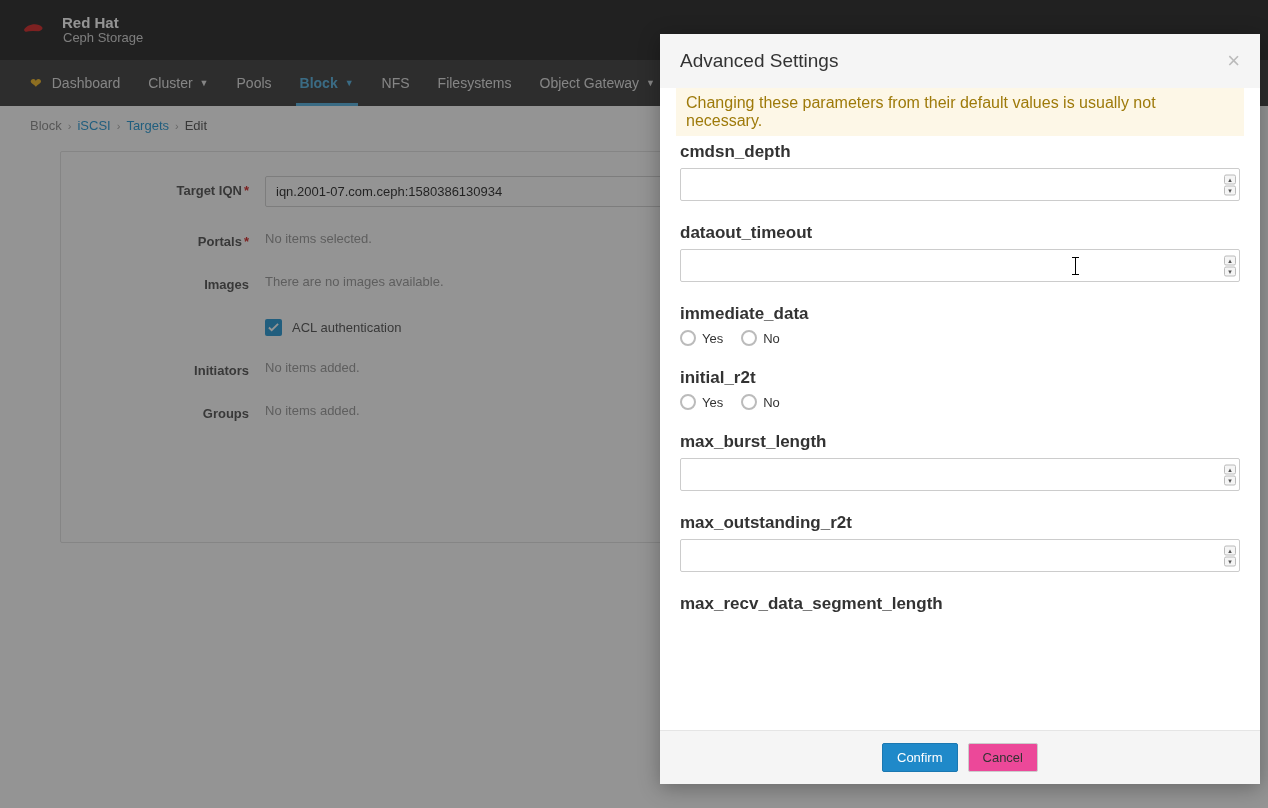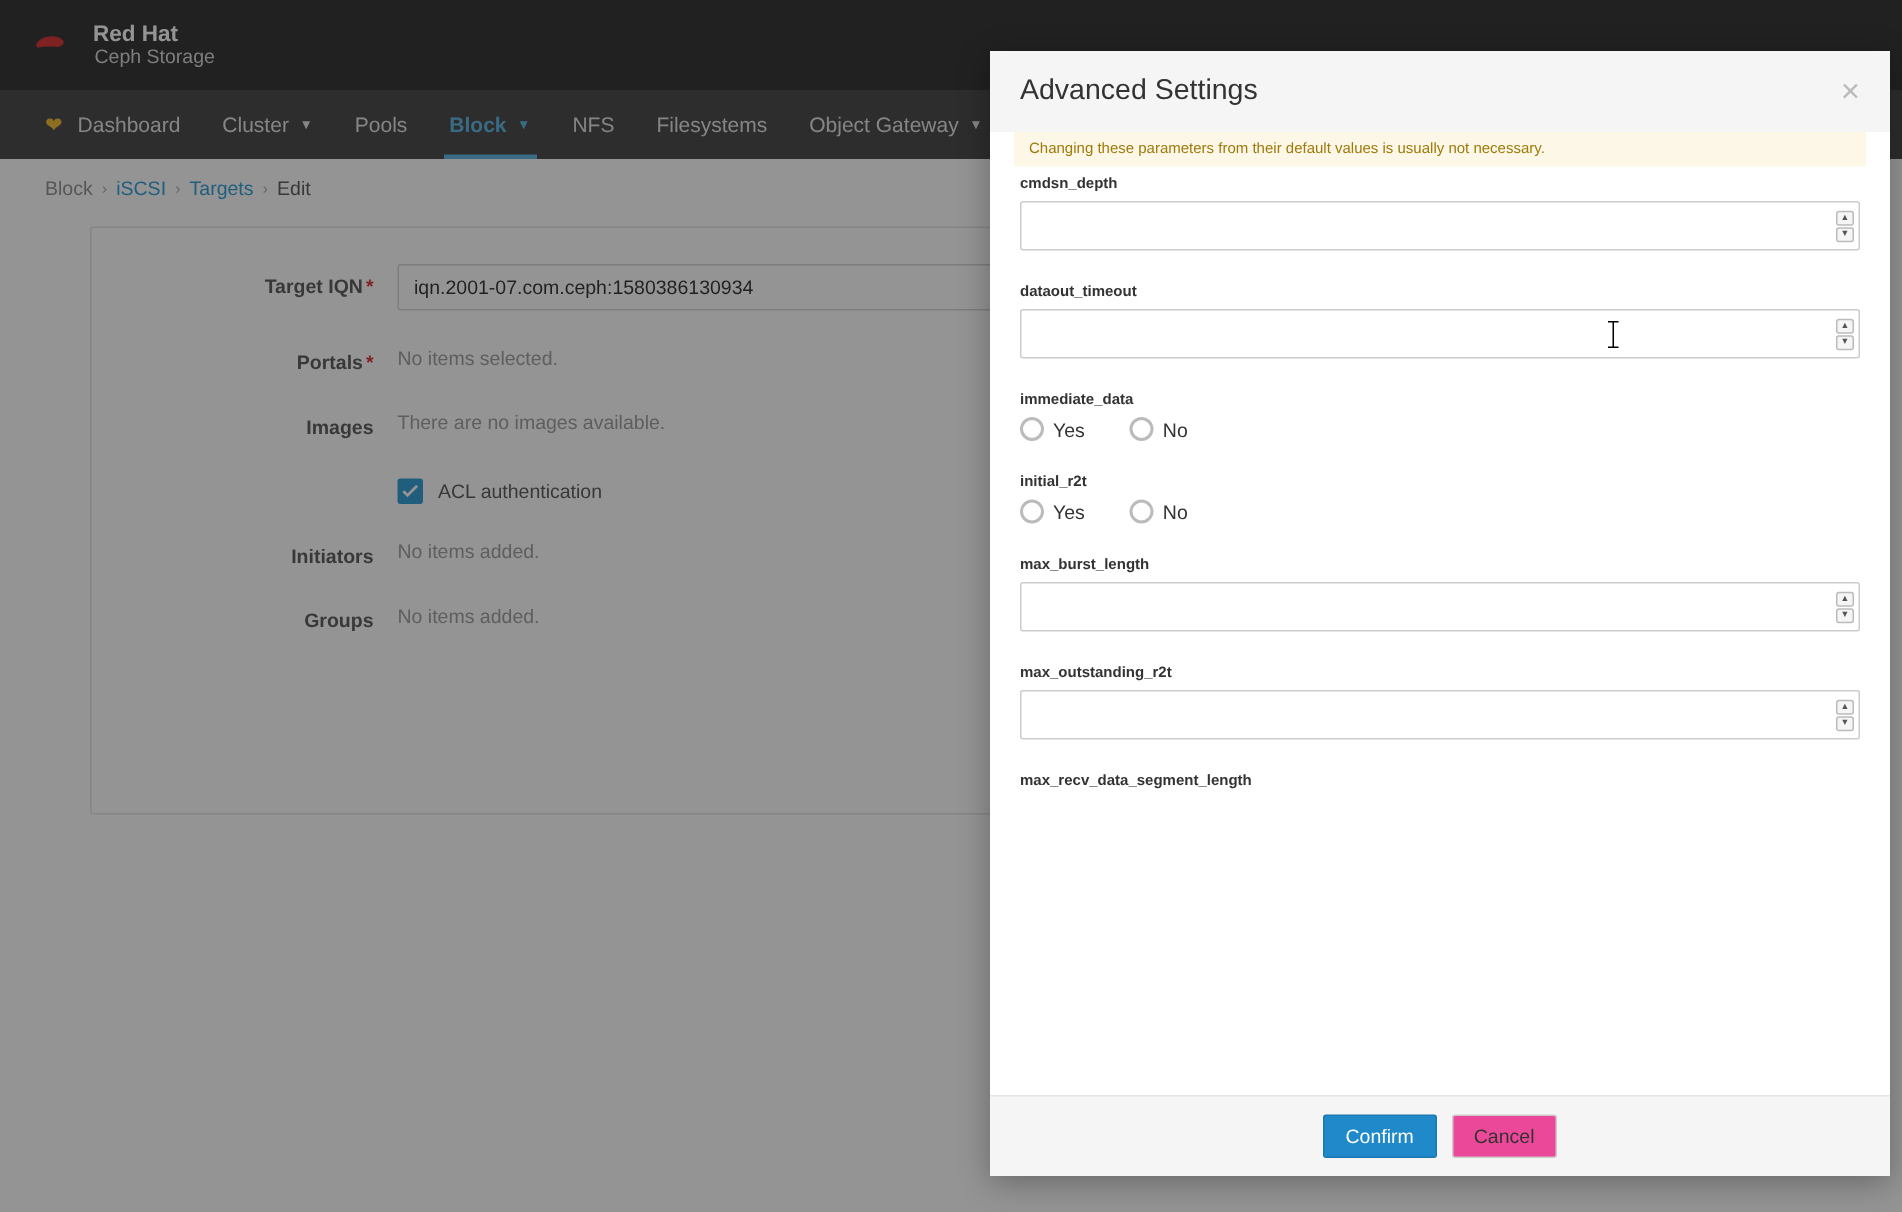--- a/index.html
+++ b/index.html
@@ -154,46 +154,46 @@
     overflow-y: auto;
     padding: 0 20px 20px 20px;
     position:relative;
   }
   .modal-body::-webkit-scrollbar { width:10px; }
   .modal-body::-webkit-scrollbar-thumb { background:#ccc; border-radius:4px; }
   .modal-body::-webkit-scrollbar-track { background:#f0f0f0; }
   .warn-bar {
     background:#fdf7e7;
     color:#9e7a0a;
-    font-size:10px;
+    font-size:16px;
     padding: 6px 10px;
     margin: 0 -4px 6px -4px;
   }
   .field-group { margin-bottom: 22px; }
-  .field-label { font-size:10px; font-weight:700; color:#333; margin-bottom:6px; }
+  .field-label { font-size:17px; font-weight:700; color:#333; margin-bottom:6px; }
   .num-input-wrap {
     position:relative;
   }
   .num-input {
     width:100%;
     border:1px solid #ccc;
     border-radius:2px;
     padding: 8px 24px 8px 10px;
     font-size:13px;
   }
   .spinner {
     position:absolute; right:4px; top:50%; transform:translateY(-50%);
     display:flex; flex-direction:column; gap:1px;
   }
   .spinner .sbtn {
     width:12px; height:10px; border:1px solid #bbb; background:#f5f5f5;
     font-size:7px; line-height:8px; text-align:center; color:#555; cursor:pointer;
     border-radius:2px;
   }
-  .radio-row { display:flex; align-items:flex-end; gap:30px; margin-top:6px; }
+  .radio-row { display:flex; align-items:flex-end; gap:18px; margin-top:6px; }
   .radio-opt { display:flex; align-items:center; gap:6px; font-size:13px; cursor:pointer; }
   .radio-circle {
     width:16px; height:16px; border:2px solid #bbb; border-radius:50%; background:#fff;
   }
 
   .modal-footer {
     background:#f5f5f5;
     padding: 12px 18px;
     display:flex;
     justify-content:center;

